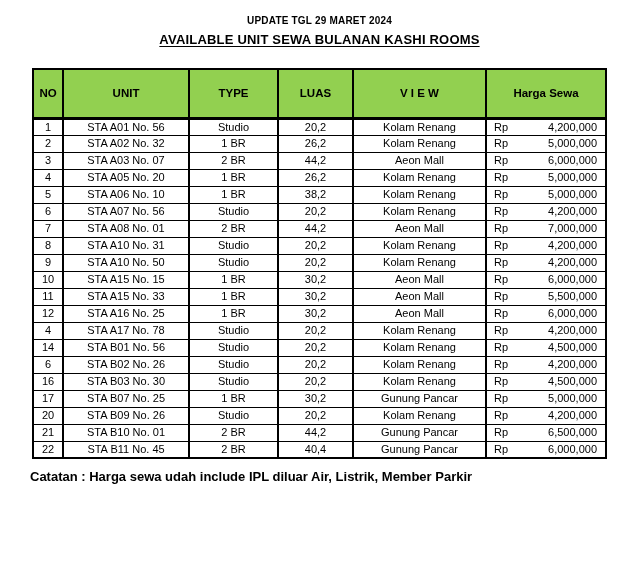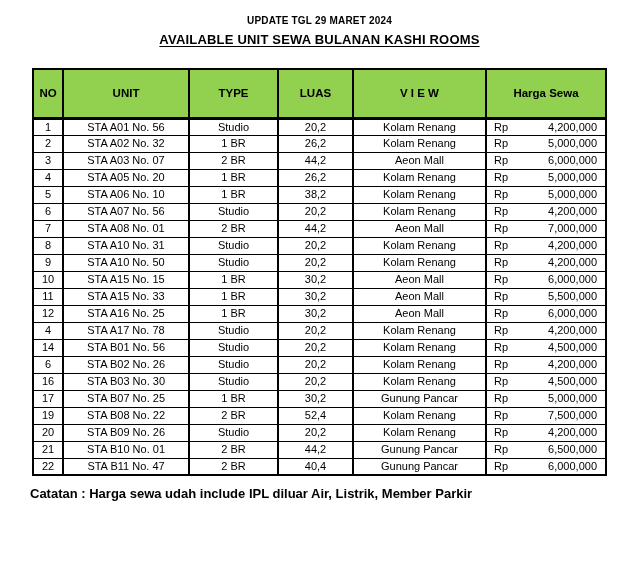--- a/index.html
+++ b/index.html
@@ -313,33 +313,20 @@
           <td>30,2</td>
           <td>Gunung Pancar</td>
           <td class="harga">
             <div class="harga-wrap">
               <span>Rp</span>
               <span>5,000,000</span>
             </div>
           </td>
         </tr>
         <tr>
-          <td>19</td>
-          <td>STA B08 No. 22</td>
-          <td>2 BR</td>
-          <td>52,4</td>
-          <td>Kolam Renang</td>
-          <td class="harga">
-            <div class="harga-wrap">
-              <span>Rp</span>
-              <span>7,500,000</span>
-            </div>
-          </td>
-        </tr>
-        <tr>
           <td>20</td>
           <td>STA B09 No. 26</td>
           <td>Studio</td>
           <td>20,2</td>
           <td>Kolam Renang</td>
           <td class="harga">
             <div class="harga-wrap">
               <span>Rp</span>
               <span>4,200,000</span>
             </div>
@@ -353,21 +340,21 @@
           <td>Gunung Pancar</td>
           <td class="harga">
             <div class="harga-wrap">
               <span>Rp</span>
               <span>6,500,000</span>
             </div>
           </td>
         </tr>
         <tr>
           <td>22</td>
-          <td>STA B11 No. 47</td>
+          <td>STA B11 No. 45</td>
           <td>2 BR</td>
           <td>40,4</td>
           <td>Gunung Pancar</td>
           <td class="harga">
             <div class="harga-wrap">
               <span>Rp</span>
               <span>6,000,000</span>
             </div>
           </td>
         </tr>

